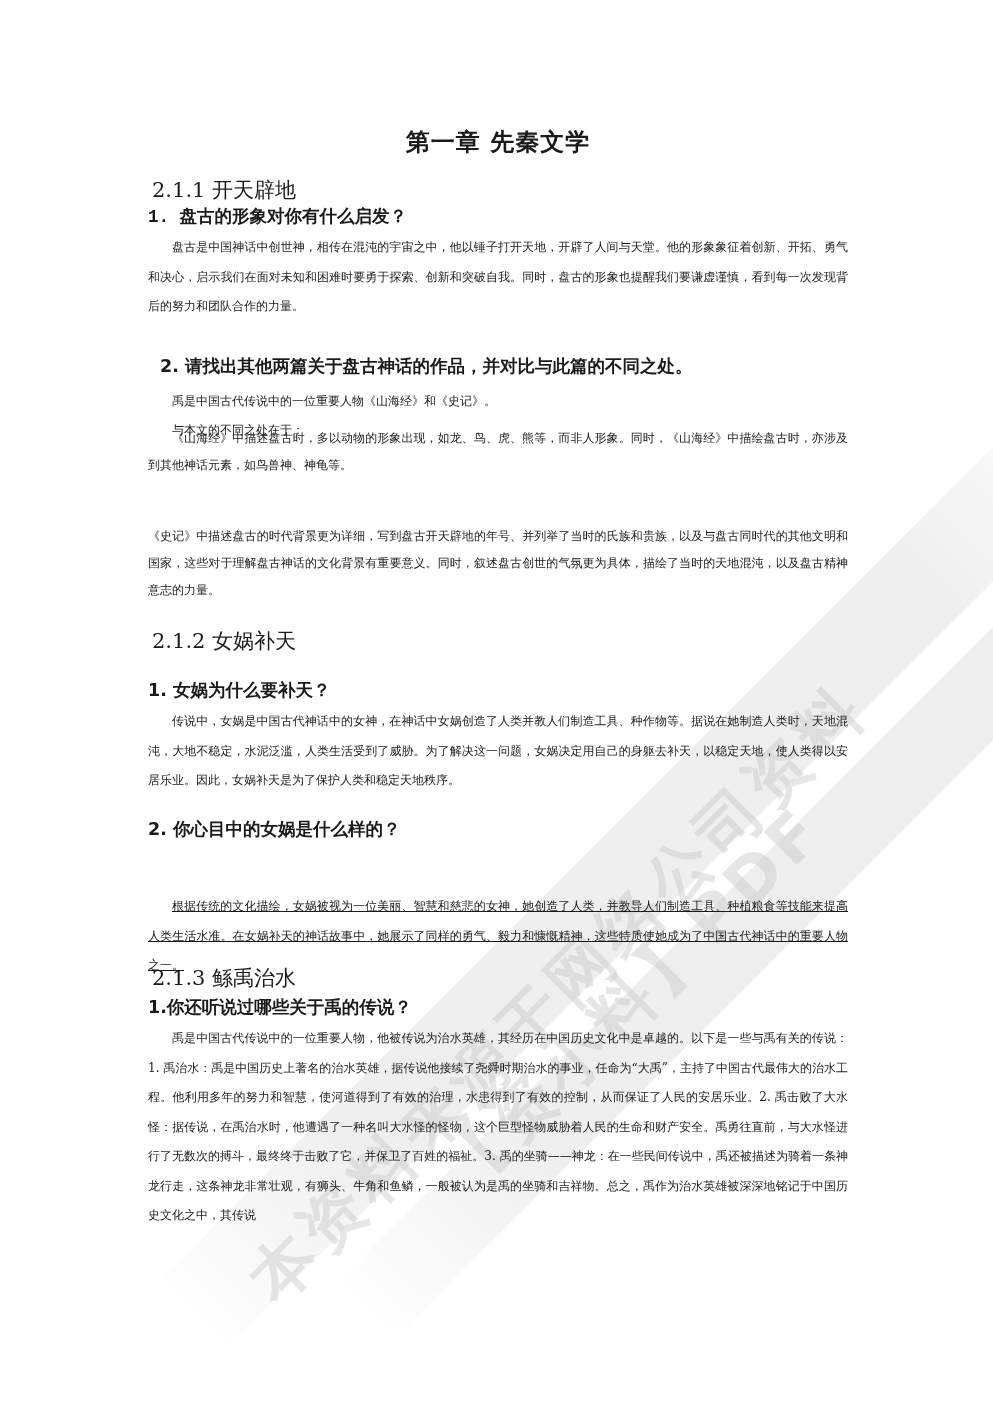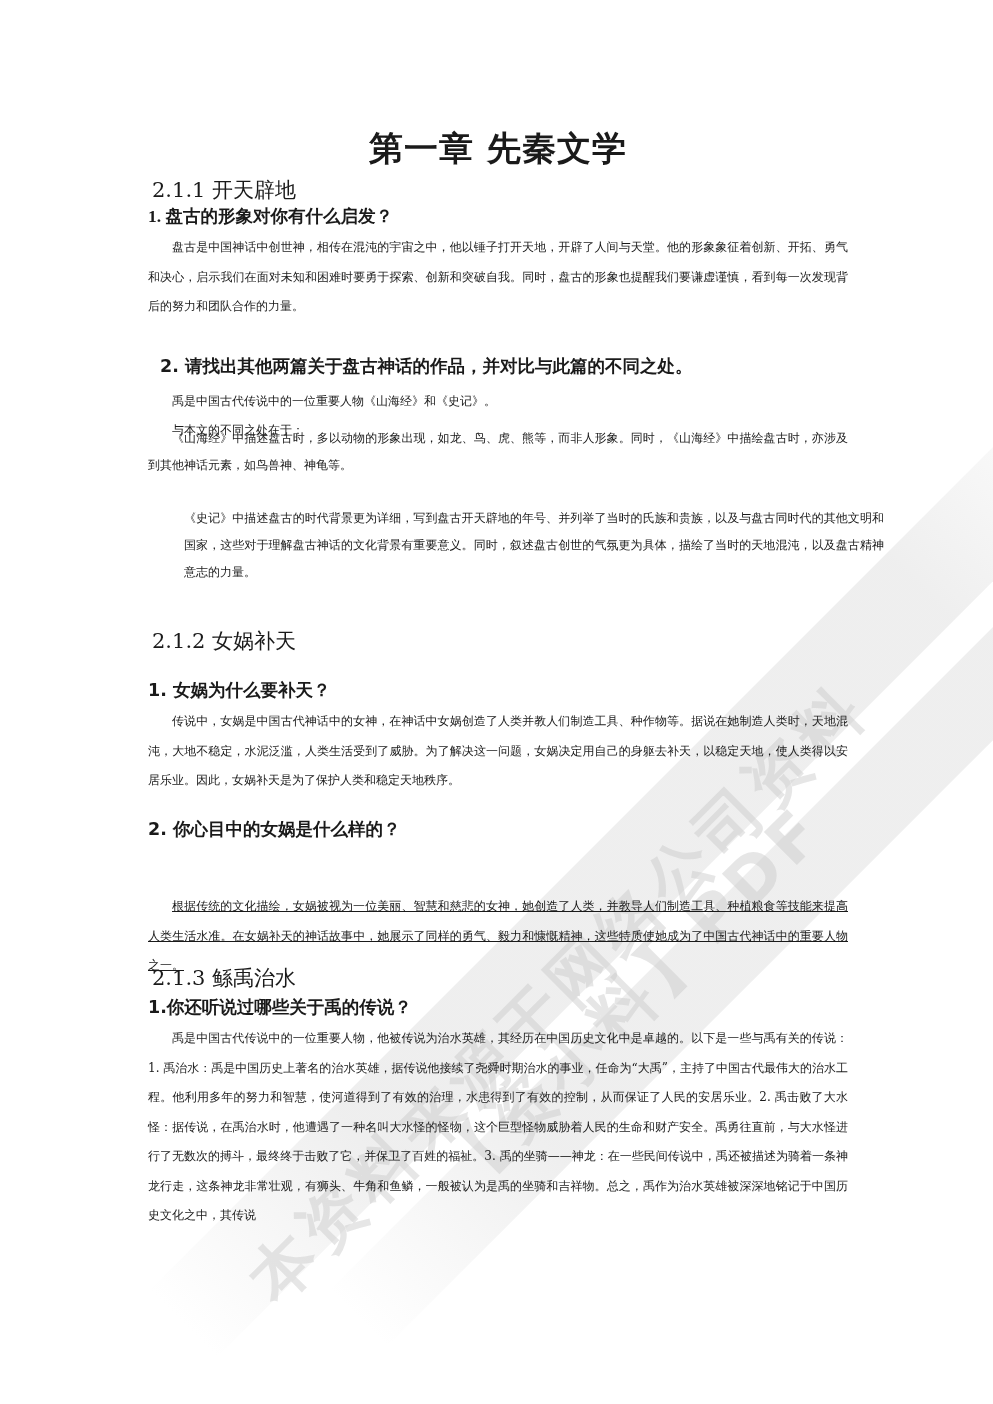--- a/index.html
+++ b/index.html
@@ -7,25 +7,25 @@
            font-family: "DejaVu Serif", "Liberation Serif", serif; color: #1a1a1a; }
     .watermark { position: absolute; left: 0; top: 0; width: 993px; height: 1404px;
                  pointer-events: none; overflow: hidden; z-index: 0; }
     .wm-band { position: absolute; background: linear-gradient(90deg, rgba(225,225,225,0) 0%, rgba(225,225,225,0.55) 20%, rgba(225,225,225,0.55) 80%, rgba(225,225,225,0) 100%);
                transform-origin: left top; }
     .wm-text { position: absolute; font-family: "DejaVu Sans", sans-serif; font-weight: bold;
                color: rgba(200,200,200,0.45); font-size: 64px; transform-origin: left top;
                white-space: nowrap; letter-spacing: 6px; }
     .page { position: absolute; left: 148px; top: 0; width: 700px; z-index: 1; }
     .chapter-title { position: absolute; left: 0; width: 700px; top: 126px; text-align: center;
-                     font-family: "DejaVu Sans", sans-serif; font-weight: bold; font-size: 34px;
+                     font-family: "DejaVu Sans", sans-serif; font-weight: bold; font-size: 24px;
                      letter-spacing: 1px; margin: 0; }
     .sec { position: absolute; left: 0; font-size: 21px; margin: 4px; font-weight: normal; white-space: nowrap; }
     .q { position: absolute; left: 0; font-family: "DejaVu Sans", sans-serif; font-size: 17.5px; margin: 0; white-space: nowrap; }
-    .q.serif { font-family: Liberation Serif, serif; font-weight: bold; }
+    .q.serif { font-family: Liberation Mono, monospace; font-weight: bold; }
     .para { position: absolute; left: 0; width: 700px; font-size: 12px; line-height: 29.5px;
             margin: 0; text-align: justify; }
     .para.tight { line-height: 27px; }
     .indent { text-indent: 2em; }
   </style>
 </head>
 <body>
 
 <div class="watermark">
   <div class="wm-band" style="left:150px; top:1290px; width:1300px; height:95px; transform: rotate(-45deg);"></div>
@@ -38,21 +38,21 @@
   <h1 class="chapter-title">第一章  先秦文学</h1>
 
   <h2 class="sec" style="top:172px;">2.1.1  开天辟地</h2>
   <h3 class="q serif" style="top:204px;">1.  盘古的形象对你有什么启发？</h3>
   <p class="para indent" style="top:233px;">盘古是中国神话中创世神，相传在混沌的宇宙之中，他以锤子打开天地，开辟了人间与天堂。他的形象象征着创新、开拓、勇气和决心，启示我们在面对未知和困难时要勇于探索、创新和突破自我。同时，盘古的形象也提醒我们要谦虚谨慎，看到每一次发现背后的努力和团队合作的力量。</p>
 
   <h3 class="q" style="top:354px;margin-left:12px;">2.  请找出其他两篇关于盘古神话的作品，并对比与此篇的不同之处。</h3>
   <p class="para indent" style="top:387px;">禹是中国古代传说中的一位重要人物《山海经》和《史记》。</p>
   <p class="para indent" style="top:416px;">与本文的不同之处在于：</p>
   <p class="para tight indent" style="top:425px;">《山海经》中描述盘古时，多以动物的形象出现，如龙、鸟、虎、熊等，而非人形象。同时，《山海经》中描绘盘古时，亦涉及到其他神话元素，如鸟兽神、神龟等。</p>
-  <p class="para tight" style="top:505px;margin-left:36px;">《史记》中描述盘古的时代背景更为详细，写到盘古开天辟地的年号、并列举了当时的氏族和贵族，以及与盘古同时代的其他文明和国家，这些对于理解盘古神话的文化背景有重要意义。同时，叙述盘古创世的气氛更为具体，描绘了当时的天地混沌，以及盘古精神意志的力量。</p>
+  <p class="para tight" style="top:523px;">《史记》中描述盘古的时代背景更为详细，写到盘古开天辟地的年号、并列举了当时的氏族和贵族，以及与盘古同时代的其他文明和国家，这些对于理解盘古神话的文化背景有重要意义。同时，叙述盘古创世的气氛更为具体，描绘了当时的天地混沌，以及盘古精神意志的力量。</p>
 
   <h2 class="sec" style="top:623px;">2.1.2  女娲补天</h2>
   <h3 class="q" style="top:678px;">1. 女娲为什么要补天？</h3>
   <p class="para indent" style="top:707px;">传说中，女娲是中国古代神话中的女神，在神话中女娲创造了人类并教人们制造工具、种作物等。据说在她制造人类时，天地混沌，大地不稳定，水泥泛滥，人类生活受到了威胁。为了解决这一问题，女娲决定用自己的身躯去补天，以稳定天地，使人类得以安居乐业。因此，女娲补天是为了保护人类和稳定天地秩序。</p>
 
   <h3 class="q" style="top:817px;">2. 你心目中的女娲是什么样的？</h3>
   <p class="para indent" style="top:892px;text-decoration:underline;">根据传统的文化描绘，女娲被视为一位美丽、智慧和慈悲的女神，她创造了人类，并教导人们制造工具、种植粮食等技能来提高人类生活水准。在女娲补天的神话故事中，她展示了同样的勇气、毅力和慷慨精神，这些特质使她成为了中国古代神话中的重要人物之一。</p>
 
   <h2 class="sec" style="top:960px;">2.1.3 鲧禹治水</h2>
   <h3 class="q" style="top:995px;">1.你还听说过哪些关于禹的传说？</h3>

